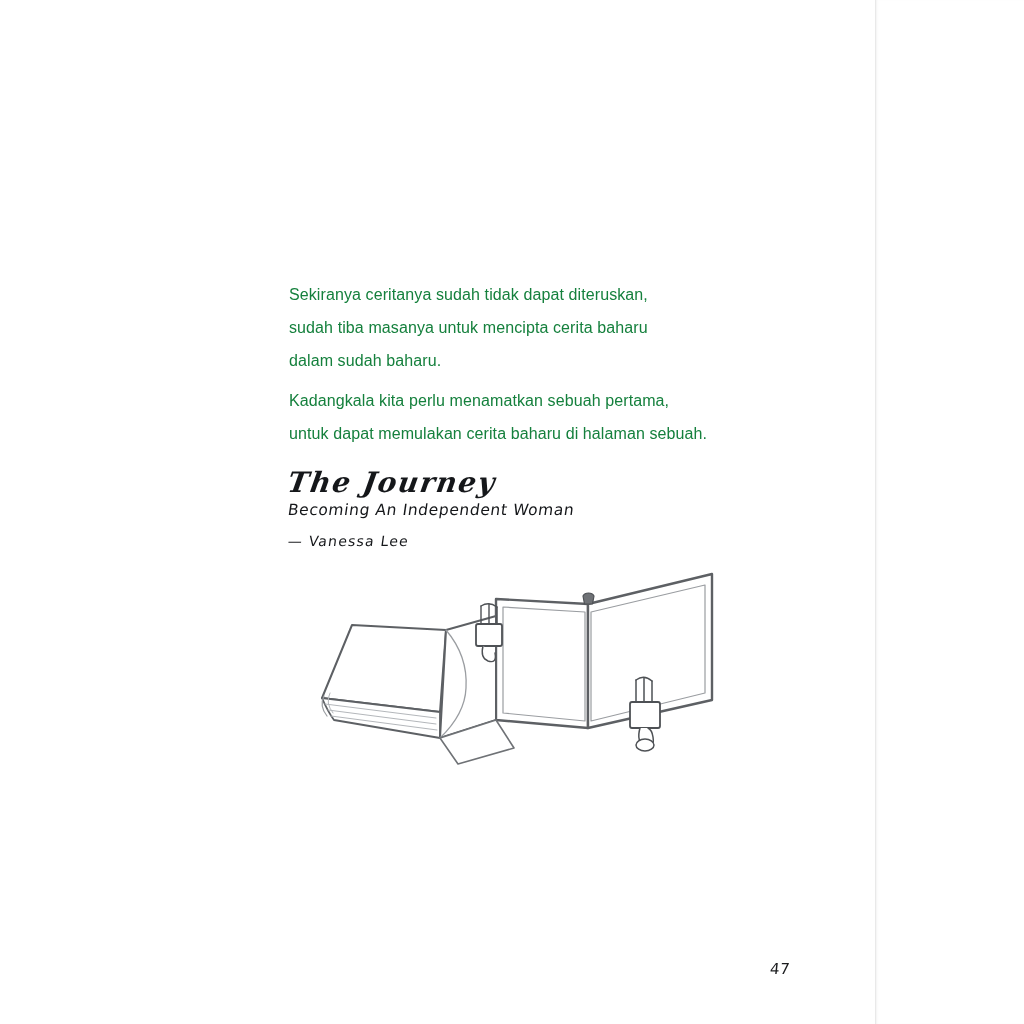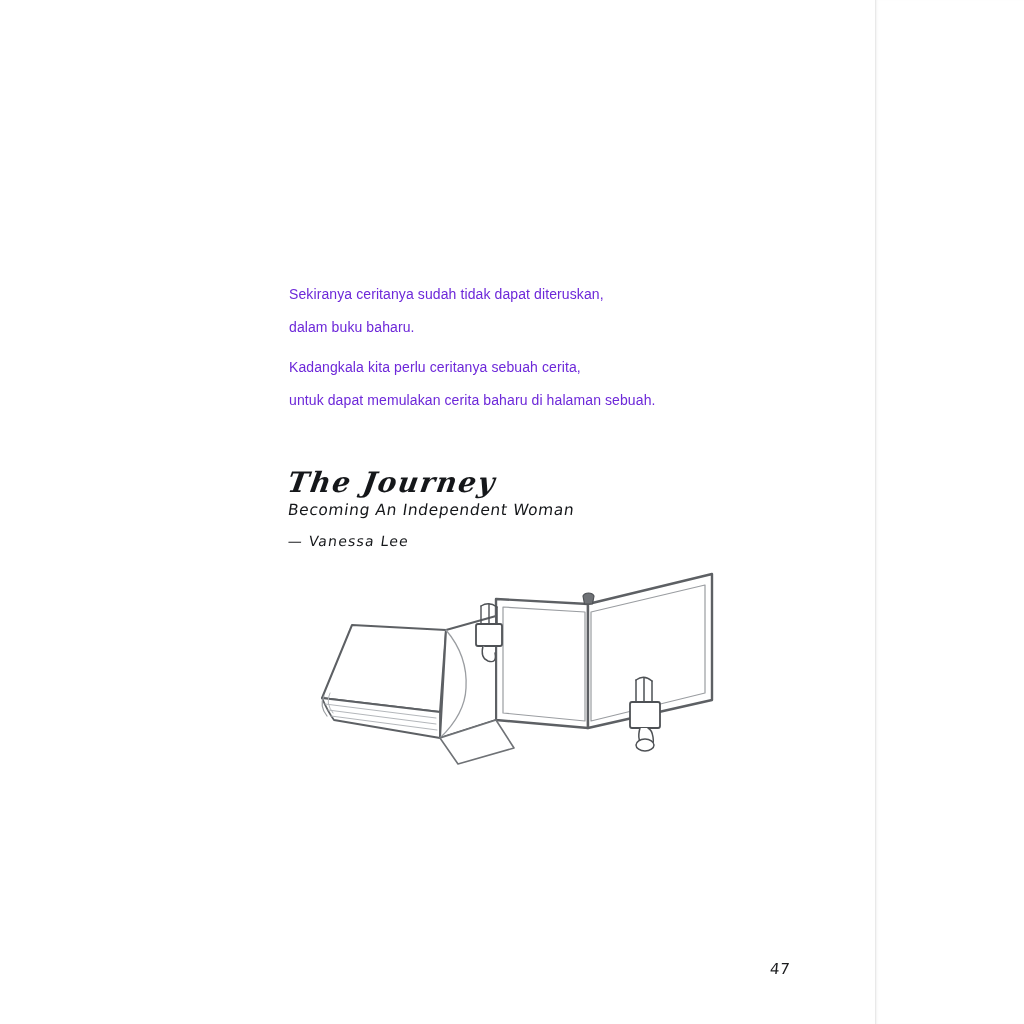--- a/index.html
+++ b/index.html
@@ -40,23 +40,23 @@
   }
 
   
   .quote-block {
     position: absolute;
     left: 289px;
     top: 278px;
     width: 470px;
   }
   .quote-line {
-    font-size: 14px;
+    font-size: 16px;
     line-height: 33px;
-    color: #6d28d9;
+    color: #15803d;
     letter-spacing: 0.1px;
     white-space: nowrap;
   }
   .quote-line.gap-after {
     margin-bottom: 7px;
   }
 
   
   .attrib {
     position: absolute;
@@ -114,22 +114,23 @@
 </style>
 </head>
 <body>
 
 <div class="page">
 
   <div class="sheet">
 
     <div class="quote-block">
       <div class="quote-line">Sekiranya ceritanya sudah tidak dapat diteruskan,</div>
-      <div class="quote-line gap-after">dalam buku baharu.</div>
-      <div class="quote-line">Kadangkala kita perlu ceritanya sebuah cerita,</div>
+      <div class="quote-line">sudah tiba masanya untuk mencipta cerita baharu</div>
+      <div class="quote-line gap-after">dalam sudah baharu.</div>
+      <div class="quote-line">Kadangkala kita perlu menamatkan sebuah pertama,</div>
       <div class="quote-line">untuk dapat memulakan cerita baharu di halaman sebuah.</div>
     </div>
 
     <div class="attrib">
       <div class="attrib-title">The Journey</div>
       <div class="attrib-sub">Becoming An Independent Woman</div>
       <div class="attrib-author">— Vanessa Lee</div>
     </div>
 
     <div class="illustration">

